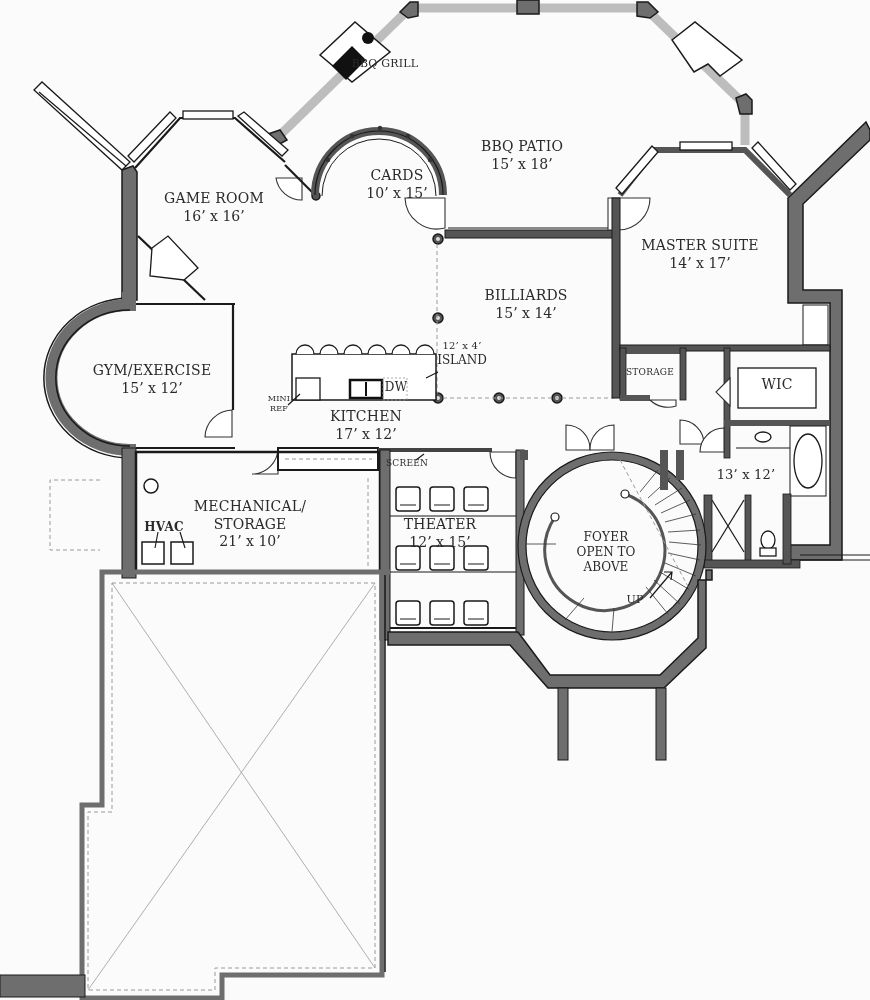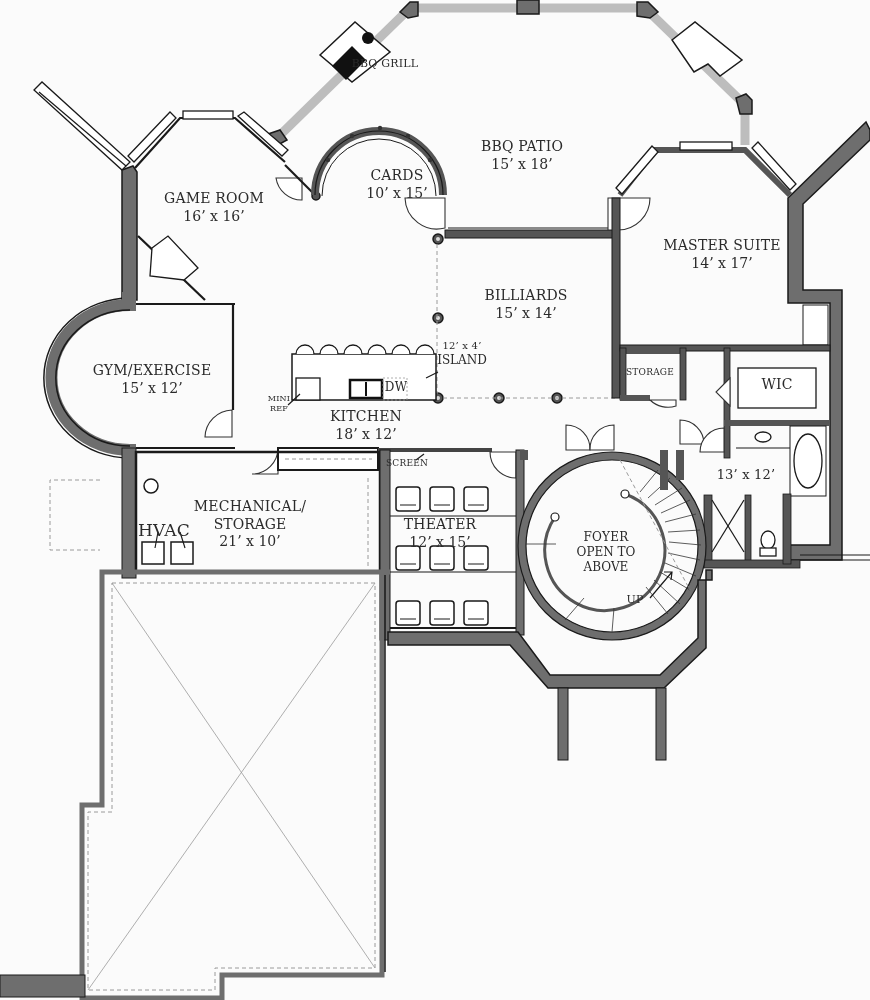--- a/index.html
+++ b/index.html
@@ -266,21 +266,21 @@
   <span class="dim">15’ x 18’</span>
 </div>
 <div class="lbl" style="left:376px;top:167px;margin-left:21px;">
   <span class="name">CARDS</span>
   <span class="dim">10’ x 15’</span>
 </div>
 <div class="lbl" style="left:214px;top:190px;">
   <span class="name">GAME ROOM</span>
   <span class="dim">16’ x 16’</span>
 </div>
-<div class="lbl" style="left:722px;top:237px;">
+<div class="lbl" style="left:700px;top:237px;">
   <span class="name">MASTER SUITE</span>
   <span class="dim">14’ x 17’</span>
 </div>
 <div class="lbl" style="left:526px;top:287px;">
   <span class="name">BILLIARDS</span>
   <span class="dim">15’ x 14’</span>
 </div>
 <div class="lbl" style="left:152px;top:362px;">
   <span class="name">GYM/EXERCISE</span>
   <span class="dim">15’ x 12’</span>
@@ -291,41 +291,41 @@
 </div>
 <div class="lbl tiny" style="left:279px;top:394px;">
   <span class="name" style="font-size:8px">MINI</span>
   <span class="name" style="font-size:8px">REF</span>
 </div>
 <div class="lbl" style="left:396px;top:380px;">
   <span class="name" style="font-size:12px">DW</span>
 </div>
 <div class="lbl" style="left:366px;top:408px;">
   <span class="name">KITCHEN</span>
-  <span class="dim">18’ x 12’</span>
+  <span class="dim">17’ x 12’</span>
 </div>
 <div class="lbl tiny" style="left:650px;top:367px;">
   <span class="name">STORAGE</span>
 </div>
 <div class="lbl" style="left:777px;top:376px;">
   <span class="name">WIC</span>
 </div>
 <div class="lbl" style="left:746px;top:467px;">
   <span class="name" style="font-size:13px">13’ x 12’</span>
 </div>
 <div class="lbl tiny" style="left:407px;top:458px;">
   <span class="name">SCREEN</span>
 </div>
 <div class="lbl" style="left:250px;top:498px;">
   <span class="name">MECHANICAL/</span>
   <span class="dim">STORAGE</span>
   <span class="dim">21’ x 10’</span>
 </div>
 <div class="lbl" style="left:164px;top:520px;">
-  <span class="name" style="font-size:17px;font-weight:normal">HVAC</span>
+  <span class="name" style="font-size:12px;font-weight:bold">HVAC</span>
 </div>
 <div class="lbl" style="left:440px;top:516px;">
   <span class="name">THEATER</span>
   <span class="dim">12’ x 15’</span>
 </div>
 <div class="lbl" style="left:606px;top:530px;">
   <span class="name" style="font-size:12px">FOYER</span>
   <span class="dim" style="font-size:12px">OPEN TO</span>
   <span class="dim" style="font-size:12px">ABOVE</span>
 </div>

